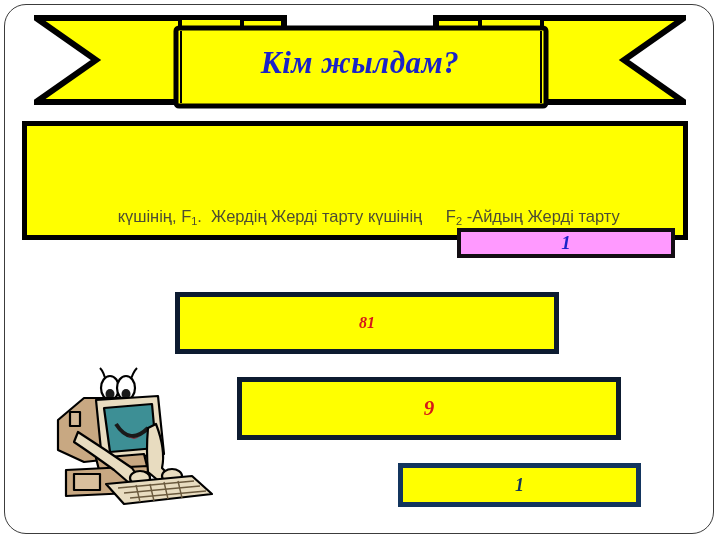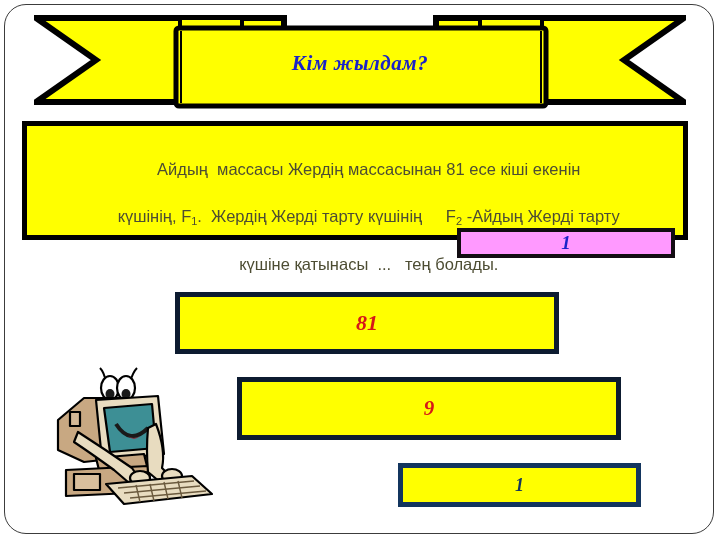--- a/index.html
+++ b/index.html
@@ -47,21 +47,21 @@
     left: 0;
     top: 0;
     width: 652px;
     height: 100px;
     display: flex;
     align-items: center;
     justify-content: center;
     font-family: "Liberation Serif", "DejaVu Serif", serif;
     font-style: italic;
     font-weight: bold;
-    font-size: 21px;
+    font-size: 31px;
     color: #1a22c8;
     letter-spacing: 0.5px;
     padding-top: 6px;
     box-sizing: border-box;
     pointer-events: none;
   }
 
   
   #question-box {
     position: absolute;
@@ -116,21 +116,21 @@
     color: #1a22c8;
   }
 
   #opt-2 {
     left: 175px;
     top: 292px;
     width: 384px;
     height: 62px;
     background: #ffff00;
     border: 5px solid #0d1b30;
-    font-size: 22px;
+    font-size: 16px;
     color: #d61818;
   }
 
   #opt-3 {
     left: 237px;
     top: 377px;
     width: 384px;
     height: 63px;
     background: #ffff00;
     border: 5px solid #0d1b30;
@@ -178,23 +178,22 @@
 
       <rect x="142" y="18" width="370" height="78" rx="3" fill="#ffff00" stroke="#000000" stroke-width="5"></rect>
       <line x1="147" y1="21" x2="147" y2="93" stroke="#000000" stroke-width="2"></line>
       <line x1="507" y1="21" x2="507" y2="93" stroke="#000000" stroke-width="2"></line>
     </svg>
     <div class="ribbon-title">Кім жылдам?</div>
   </div>
 
   <div id="question-box">
     <div id="question-text">
-      <span>Айдың  массасы Жердің массасынан 81 есе кіші екенін</span><br>
+      <br>
       <span>күшінің, F</span><sub>1</sub><span>.  Жердің Жерді тарту күшінің</span><span class="nbsp-gap">&nbsp;&nbsp;&nbsp;</span><span>F</span><sub>2</sub> <span>-Айдың Жерді тарту</span><br>
-      <span>күшіне қатынасы  ...   тең болады.</span>
     </div>
   </div>
 
   <div class="opt" id="opt-1">
     <span>1</span>
   </div>
 
   <div class="opt" id="opt-2">
     <span>81</span>
   </div>

